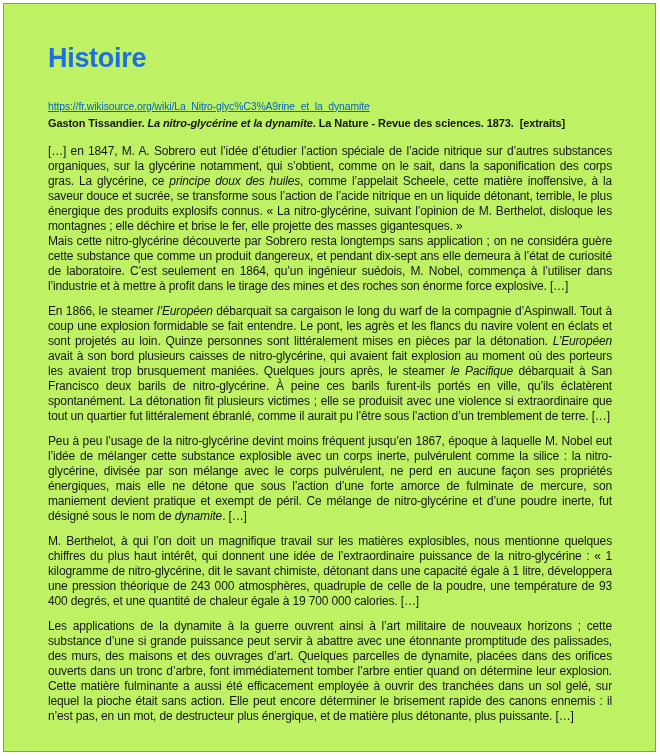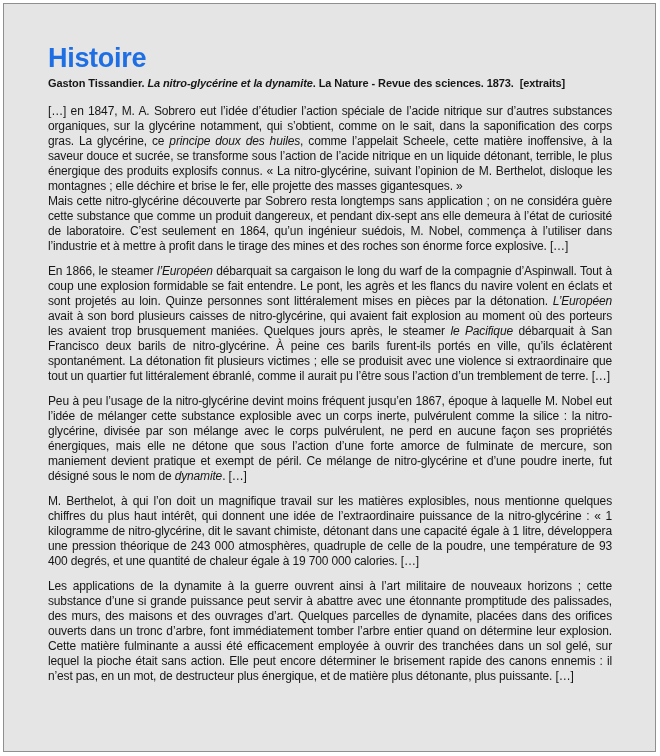--- a/index.html
+++ b/index.html
@@ -7,21 +7,21 @@
     width: 660px; height: 756px;
     background: #ffffff;
     font-family: "Liberation Sans", "DejaVu Sans", sans-serif;
     position: relative;
   }
   .page {
     position: absolute; left: 3px; top: 3px;
     width: 653px; height: 749px;
     box-sizing: border-box;
     border: 1px solid #8f8f8f;
-    background: #e5e5e5;
+    background: #bef264;
     overflow: hidden;
   }
   .content { padding: 40px 43px 0 44px; }
   .doc-title {
     margin: 0;
     color: #1e6fe4;
     font-size: 27px;
     font-weight: 700;
     letter-spacing: -0.3px;
     line-height: 1.1;
@@ -58,20 +58,21 @@
   .bold { font-weight: 700; }
 </style>
 </head>
 <body>
 
 <div class="page">
   <div class="content">
 
     <h1 class="doc-title">Histoire</h1>
 
+    <a class="source-link">https://fr.wikisource.org/wiki/La_Nitro-glyc%C3%A9rine_et_la_dynamite</a>
 
     <p class="citation"><span class="bold">Gaston Tissandier. </span><span class="italic bold">La nitro-glycérine et la dynamite</span><span class="bold">. La Nature - Revue des sciences. 1873.&nbsp; [extraits]</span></p>
 
     <div class="article-body">
       <p class="para joined"><span>[…] en 1847, M. A. Sobrero eut l’idée d’étudier l’action spéciale de l’acide nitrique sur d’autres substances organiques, sur la glycérine notamment, qui s’obtient, comme on le sait, dans la saponification des corps gras. La glycérine, ce </span><span class="italic">principe doux des huiles</span><span>, comme l’appelait Scheele, cette matière inoffensive, à la saveur douce et sucrée, se transforme sous l’action de l’acide nitrique en un liquide détonant, terrible, le plus énergique des produits explosifs connus. « La nitro-glycérine, suivant l’opinion de M. Berthelot, disloque les montagnes ; elle déchire et brise le fer, elle projette des masses gigantesques. »</span></p>
       <p class="para"><span>Mais cette nitro-glycérine découverte par Sobrero resta longtemps sans application ; on ne considéra guère cette substance que comme un produit dangereux, et pendant dix-sept ans elle demeura à l’état de curiosité de laboratoire. C’est seulement en 1864, qu’un ingénieur suédois, M. Nobel, commença à l’utiliser dans l’industrie et à mettre à profit dans le tirage des mines et des roches son énorme force explosive. […]</span></p>
       <p class="para"><span>En 1866, le steamer </span><span class="italic">l’Européen</span><span> débarquait sa cargaison le long du warf de la compagnie d’Aspinwall. Tout à coup une explosion formidable se fait entendre. Le pont, les agrès et les flancs du navire volent en éclats et sont projetés au loin. Quinze personnes sont littéralement mises en pièces par la détonation. </span><span class="italic">L’Européen</span><span> avait à son bord plusieurs caisses de nitro-glycérine, qui avaient fait explosion au moment où des porteurs les avaient trop brusquement maniées. Quelques jours après, le steamer </span><span class="italic">le Pacifique</span><span> débarquait à San Francisco deux barils de nitro-glycérine. À peine ces barils furent-ils portés en ville, qu’ils éclatèrent spontanément. La détonation fit plusieurs victimes ; elle se produisit avec une violence si extraordinaire que tout un quartier fut littéralement ébranlé, comme il aurait pu l’être sous l’action d’un tremblement de terre. […]</span></p>
       <p class="para"><span>Peu à peu l’usage de la nitro-glycérine devint moins fréquent jusqu’en 1867, époque à laquelle M. Nobel eut l’idée de mélanger cette substance explosible avec un corps inerte, pulvérulent comme la silice : la nitro-glycérine, divisée par son mélange avec le corps pulvérulent, ne perd en aucune façon ses propriétés énergiques, mais elle ne détone que sous l’action d’une forte amorce de fulminate de mercure, son maniement devient pratique et exempt de péril. Ce mélange de nitro-glycérine et d’une poudre inerte, fut désigné sous le nom de </span><span class="italic">dynamite</span><span>. […]</span></p>
       <p class="para"><span>M. Berthelot, à qui l’on doit un magnifique travail sur les matières explosibles, nous mentionne quelques chiffres du plus haut intérêt, qui donnent une idée de l’extraordinaire puissance de la nitro-glycérine : « 1 kilogramme de nitro-glycérine, dit le savant chimiste, détonant dans une capacité égale à 1 litre, développera une pression théorique de 243 000 atmosphères, quadruple de celle de la poudre, une température de 93 400 degrés, et une quantité de chaleur égale à 19 700 000 calories. […]</span></p>
       <p class="para"><span>Les applications de la dynamite à la guerre ouvrent ainsi à l’art militaire de nouveaux horizons ; cette substance d’une si grande puissance peut servir à abattre avec une étonnante promptitude des palissades, des murs, des maisons et des ouvrages d’art. Quelques parcelles de dynamite, placées dans des orifices ouverts dans un tronc d’arbre, font immédiatement tomber l’arbre entier quand on détermine leur explosion. Cette matière fulminante a aussi été efficacement employée à ouvrir des tranchées dans un sol gelé, sur lequel la pioche était sans action. Elle peut encore déterminer le brisement rapide des canons ennemis : il n’est pas, en un mot, de destructeur plus énergique, et de matière plus détonante, plus puissante. […]</span></p>

